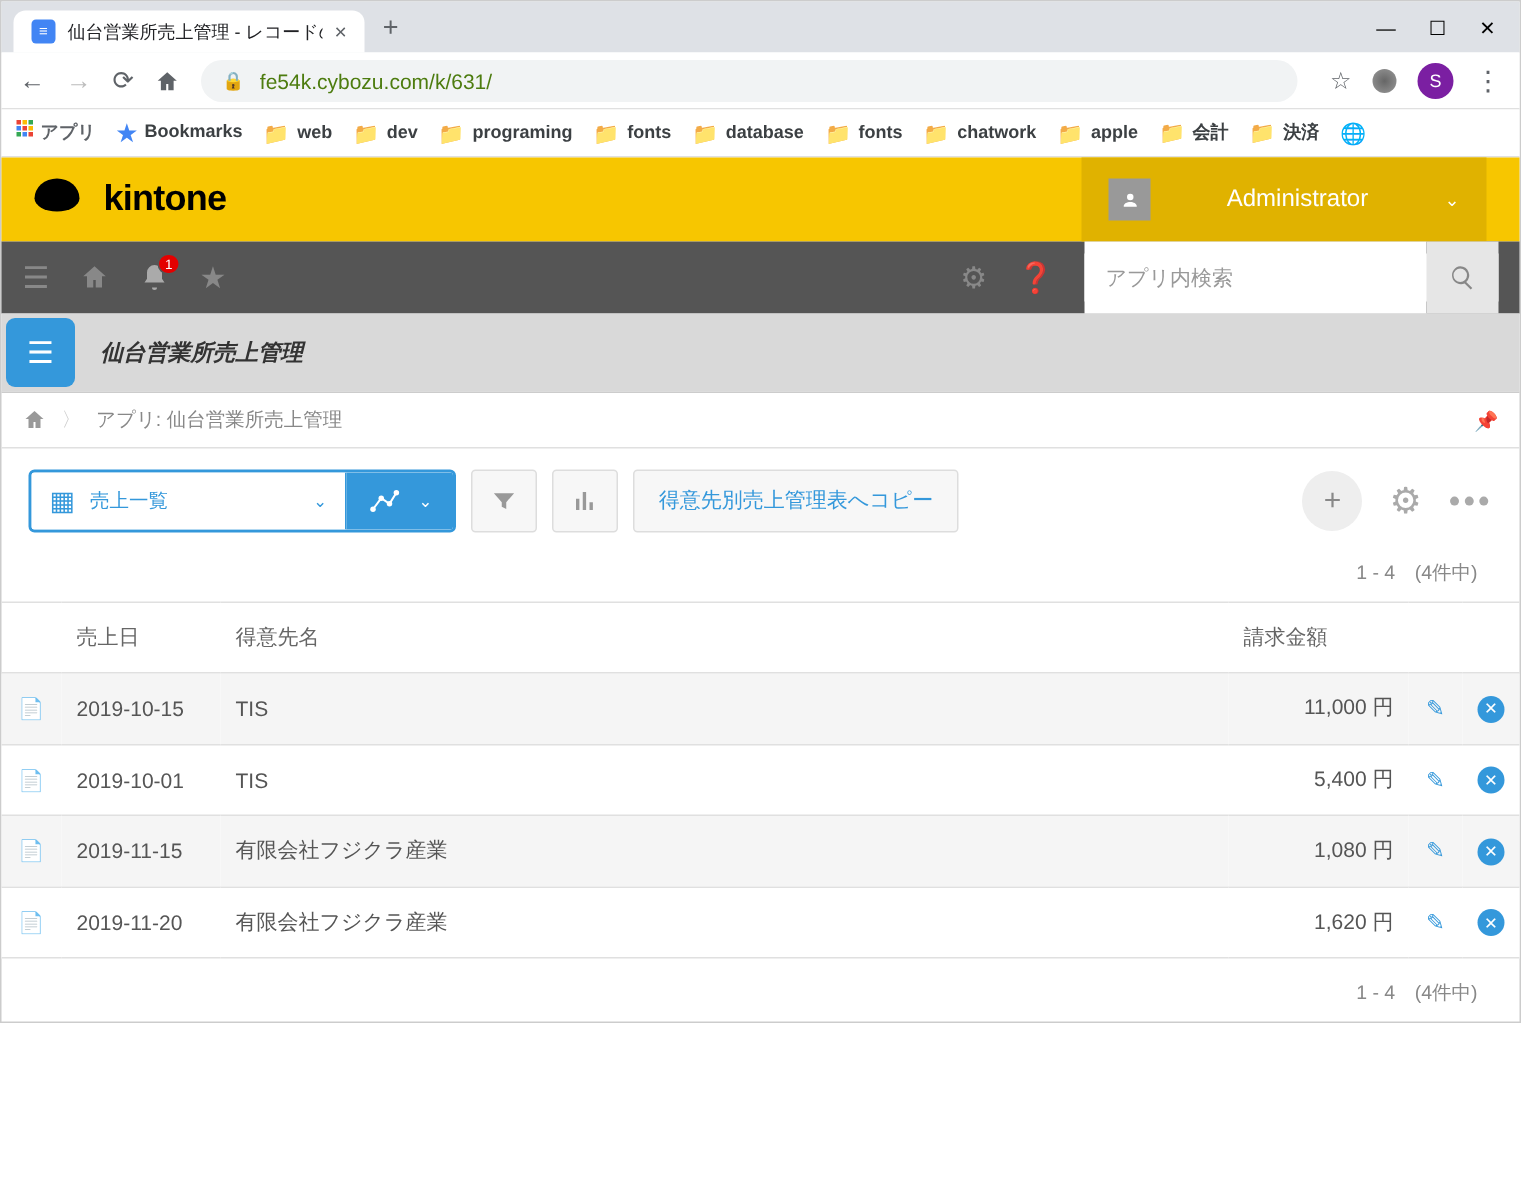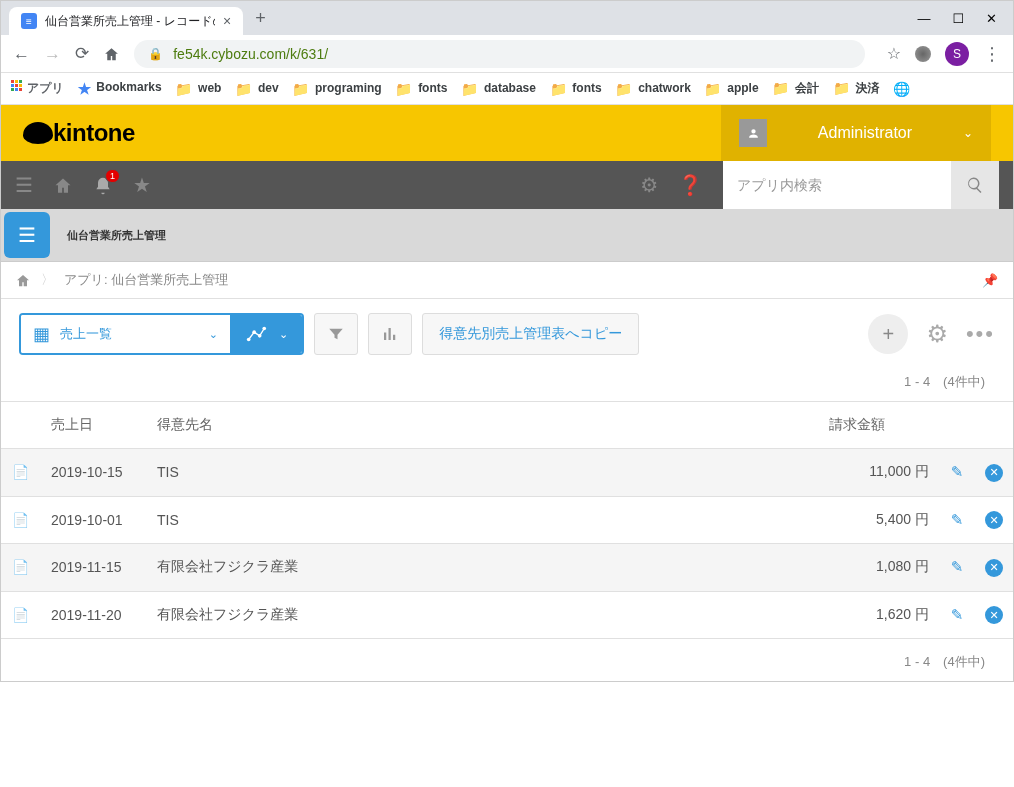--- a/index.html
+++ b/index.html
@@ -33,21 +33,21 @@
 .bm-apps { color: #5f6368; }
 .bm-apps .grid { display: inline-grid; grid-template-columns: repeat(3,3px); grid-template-rows: repeat(3,3px); gap: 1px; }
 .bm-apps .grid span { background: #ea4335; }
 .bm-apps .grid span:nth-child(2){background:#fbbc04}.bm-apps .grid span:nth-child(3){background:#34a853}.bm-apps .grid span:nth-child(4){background:#4285f4}.bm-apps .grid span:nth-child(5){background:#ea4335}.bm-apps .grid span:nth-child(6){background:#fbbc04}.bm-apps .grid span:nth-child(7){background:#34a853}.bm-apps .grid span:nth-child(8){background:#4285f4}.bm-apps .grid span:nth-child(9){background:#ea4335}
 .bm-star { color: #4285f4; font-size: 15px; }
 .bm-folder { color: #ffc24d; font-size: 14px; }
 .bm-globe { color: #5f6368; font-size: 14px; }
 
 
 .kt-header { background: #f7c600; height: 56px; display: flex; align-items: center; padding: 0 22px; }
-.kt-logo { display: flex; align-items: center; gap: 0; }
+.kt-logo { display: flex; align-items: flex-start; gap: 16px; }
 .kt-logo-cloud { width: 30px; height: 22px; background: #000; border-radius: 50% 50% 50% 50% / 60% 60% 40% 40%; position: relative; }
 .kt-logo-text { font-size: 24px; font-weight: bold; color: #000; letter-spacing: -0.5px; }
 .kt-user { margin-left: auto; background: #e0b200; display: flex; align-items: center; padding: 0 18px; height: 56px; gap: 14px; cursor: pointer; min-width: 270px; }
 .kt-avatar { width: 28px; height: 28px; background: #999; display: flex; align-items: center; justify-content: center; color: #fff; }
 .kt-username { color: #fff; font-size: 16px; flex: 1; text-align: center; }
 .kt-chevron { color: #fff; font-size: 12px; }
 
 
 .kt-toolbar { background: #555; height: 48px; display: flex; align-items: center; padding: 0 14px; gap: 20px; }
 .kt-tb-icon { color: #888; font-size: 20px; cursor: pointer; position: relative; }
@@ -55,21 +55,21 @@
 .kt-badge { position: absolute; top: -5px; right: -7px; background: #e40000; color: #fff; font-size: 9px; border-radius: 8px; padding: 1px 4px; border: 1px solid #555; }
 .kt-toolbar-spacer { flex: 1; }
 .kt-searchwrap { display: flex; background: #fff; height: 32px; align-items: center; }
 .kt-search { border: none; padding: 0 14px; height: 48px; width: 228px; font-size: 14px; outline: none; }
 .kt-search::placeholder { color: #999; }
 .kt-searchbtn { width: 48px; height: 48px; background: #e6e6e6; display: flex; align-items: center; justify-content: center; color: #888; font-size: 18px; cursor: pointer; }
 
 
 .kt-apptitle { background: #d9d9d9; height: 52px; display: flex; align-items: center; padding: 0; gap: 14px; }
 .kt-appicon { width: 46px; height: 46px; background: #3498db; border-radius: 6px; display: flex; align-items: center; justify-content: center; color: #fff; font-size: 20px; margin: 3px; }
-.kt-appname { font-size: 11px; font-weight: bold; color: #333; }
+.kt-appname { font-size: 15px; font-weight: bold; color: #333; font-style: italic; }
 
 
 .kt-crumb { border-top: 1px solid #ccc; border-bottom: 1px solid #e0e0e0; height: 38px; display: flex; align-items: center; padding: 0 14px; gap: 10px; color: #888; font-size: 13px; }
 .kt-crumb-home { color: #999; font-size: 16px; cursor: pointer; }
 .kt-crumb-sep { color: #ccc; }
 .kt-crumb-pin { margin-left: auto; color: #999; cursor: pointer; }
 
 
 .kt-actions { display: flex; align-items: center; padding: 14px 18px; gap: 10px; }
 .kt-view-select { display: flex; border: 2px solid #3498db; border-radius: 4px; height: 42px; overflow: hidden; }

